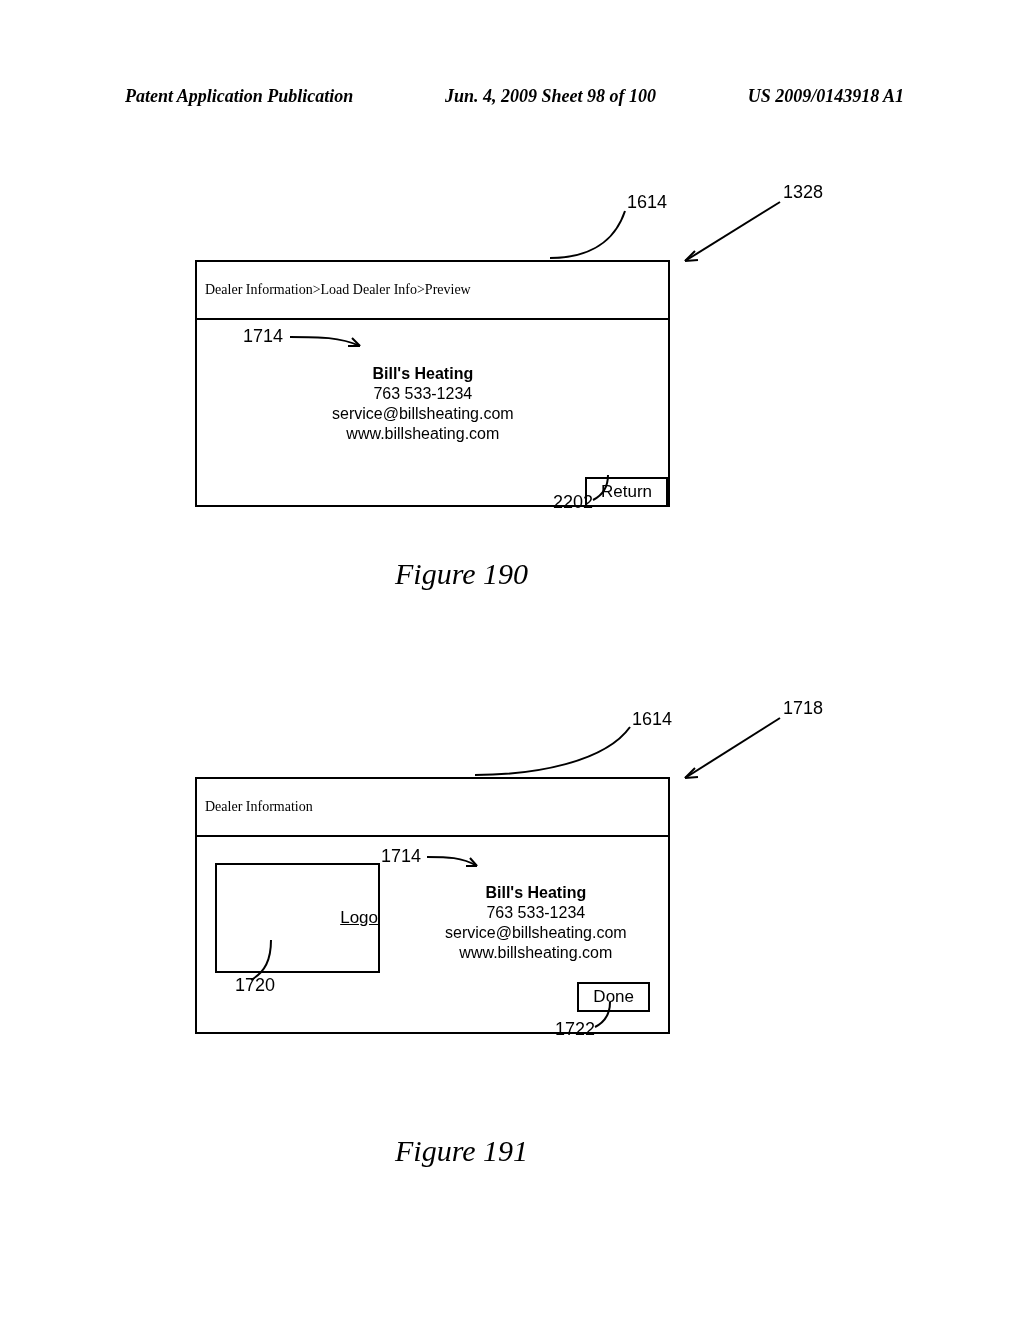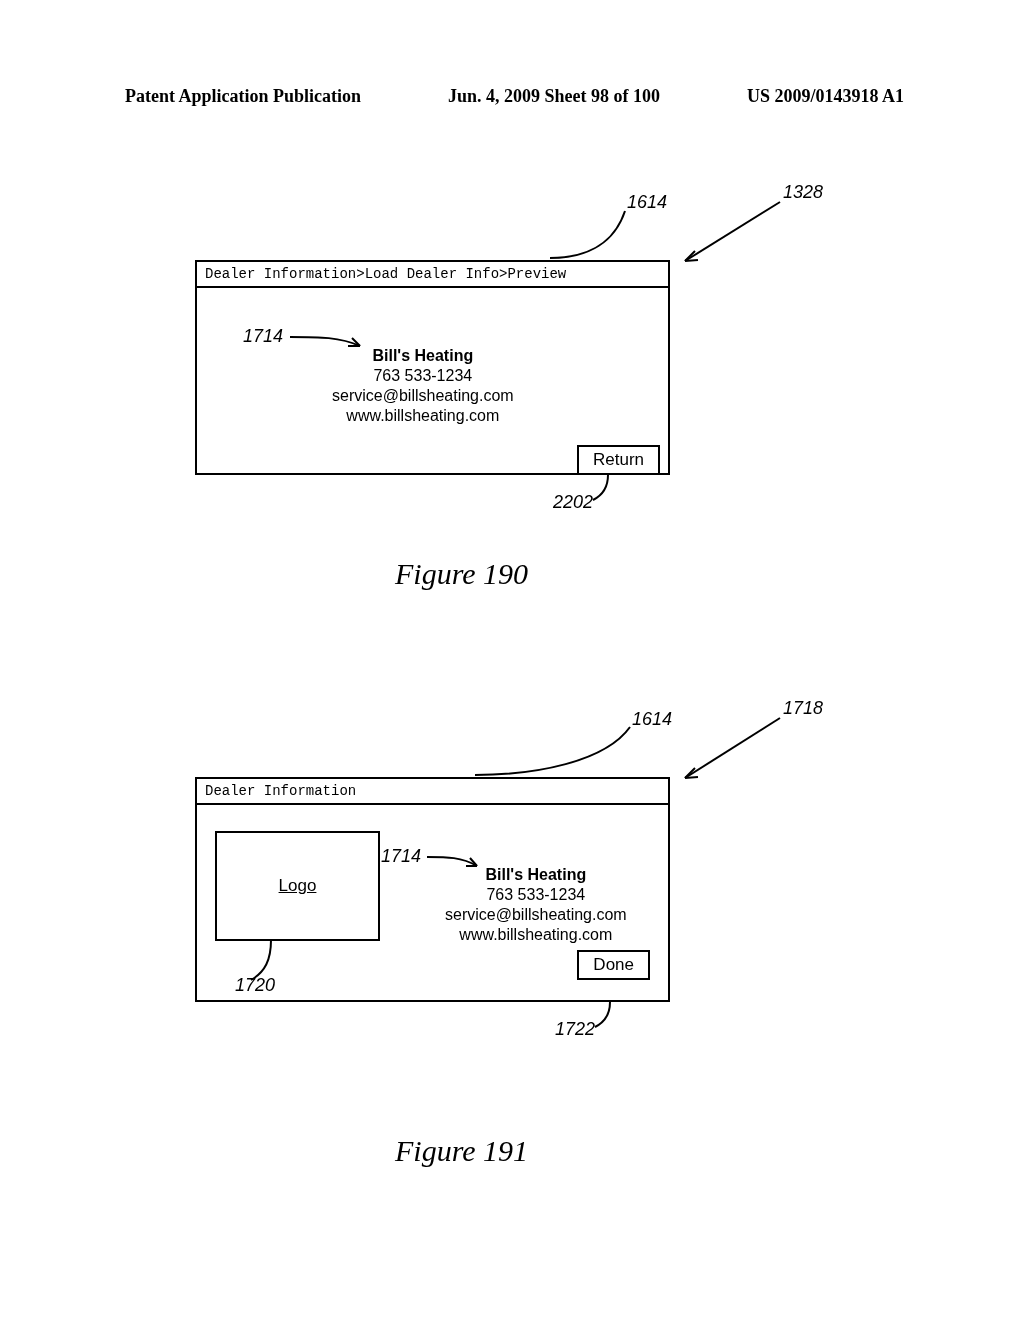--- a/index.html
+++ b/index.html
@@ -14,72 +14,72 @@
   .page-header {
     position: absolute;
     top: 86px;
     left: 0;
     width: 100%;
     display: flex;
     justify-content: space-between;
     font-size: 18px;
     font-weight: bold;
     padding: 0 120px 0 125px;
+    font-style: italic;
   }
   .figure-block {
     position: absolute;
   }
   .screen {
     border: 2px solid #000;
     width: 475px;
     position: relative;
   }
   .screen-header {
     border-bottom: 2px solid #000;
-    padding: 4px 8px;
-    font-family: Liberation Mono, monospace;
+    padding: 20px 8px;
+    font-family: Liberation Serif, serif;
     font-size: 14px;
   }
   .screen-body {
     position: relative;
     height: 185px;
   }
   .dealer-info {
     font-family: Verdana, Arial, sans-serif;
     font-size: 16px;
     text-align: center;
     line-height: 1.25;
     position: absolute;
   }
-  .dealer-info .name { font-weight: bold; margin-top: 14px; }
+  .dealer-info .name { font-weight: bold; }
   .button {
     border: 2px solid #000;
     padding: 3px 14px;
     font-family: Verdana, Arial, sans-serif;
     font-size: 17px;
     position: absolute;
     background: #fff;
   }
   .logo-box {
     border: 2px solid #000;
     position: absolute;
     width: 165px;
     height: 110px;
     display: flex;
     align-items: center;
-    justify-content: center;
+    justify-content: flex-end;
     font-family: Verdana, Arial, sans-serif;
     font-size: 17px;
     text-decoration: underline;
   }
   .ref-label {
     position: absolute;
     font-family: Arial, sans-serif;
     font-size: 18px;
-    font-style: italic;
   }
   .figure-caption {
     position: absolute;
     font-family: "Brush Script MT", cursive;
     font-style: italic;
     font-size: 30px;
   }
   svg.lead {
     position: absolute;
     overflow: visible;
@@ -97,21 +97,21 @@
 <div class="figure-block" style="left:195px; top:260px;">
   <div class="screen">
     <div class="screen-header">Dealer Information&gt;Load Dealer Info&gt;Preview</div>
     <div class="screen-body">
       <div class="dealer-info" style="left:135px; top:44px;">
         <div class="name">Bill's Heating</div>
         <div>763 533-1234</div>
         <div>service@billsheating.com</div>
         <div>www.billsheating.com</div>
       </div>
-      <div class="button" style="right:8px; bottom:-2px;">Return</div>
+      <div class="button" style="right:0; bottom:-2px;">Return</div>
     </div>
   </div>
 
   <svg class="lead" style="left:355px; top:-54px;" width="240" height="60">
     <path d="M 0 52 C 40 52 65 35 75 5" stroke="#000" stroke-width="2" fill="none"></path>
   </svg>
   <div class="ref-label" style="left:432px; top:-68px;">1614</div>
 
   <svg class="lead" style="left:490px; top:-62px;" width="130" height="70">
     <path d="M 0 63 L 95 4" stroke="#000" stroke-width="2" fill="none"></path>

